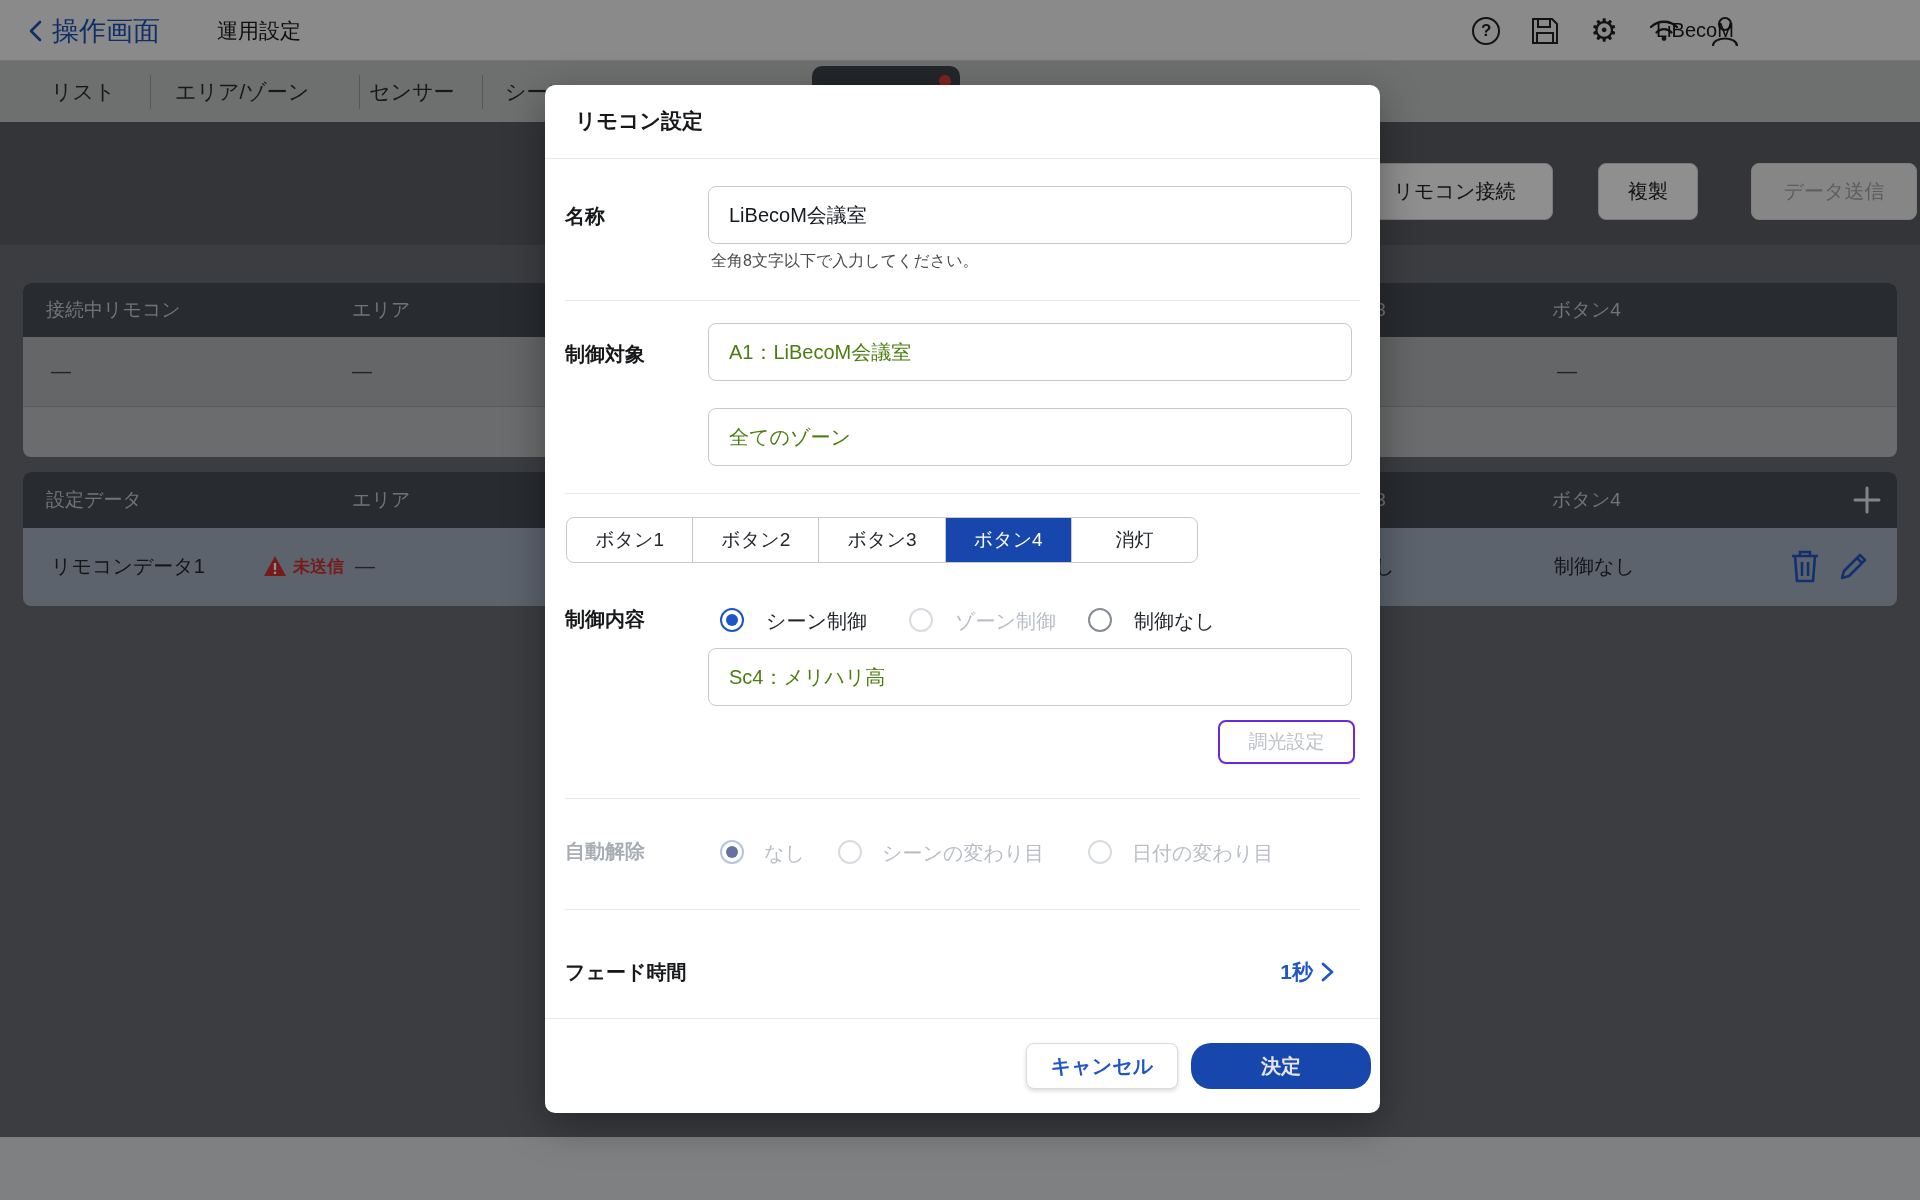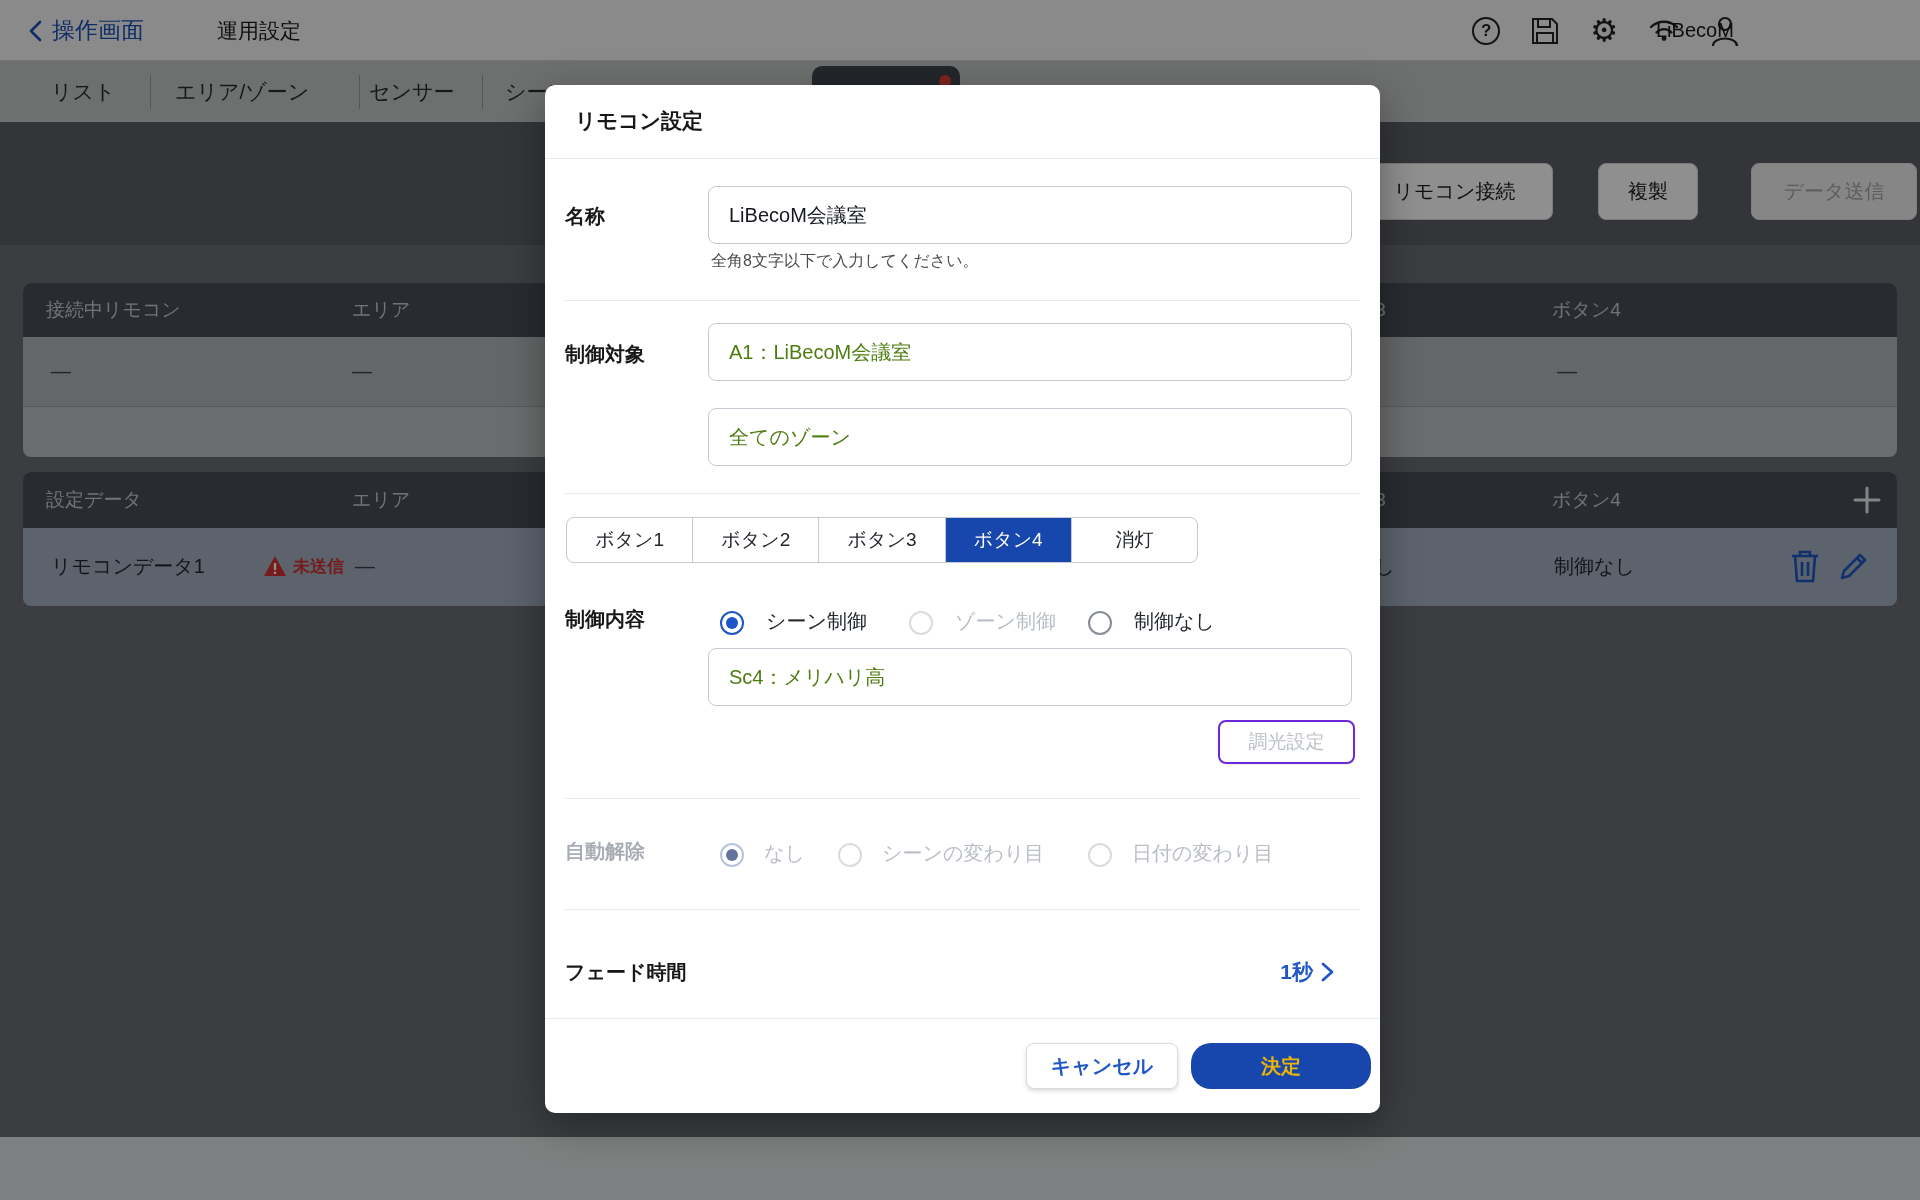--- a/index.html
+++ b/index.html
@@ -3,21 +3,21 @@
 <meta charset="utf-8">
 <style>
   * { margin:0; padding:0; box-sizing:border-box; }
   html,body { width:1920px; height:1200px; overflow:hidden; }
   body { position:relative; font-family:"Liberation Sans","DejaVu Sans",sans-serif; background:#696d72; }
   .abs { position:absolute; }
 
   
   .page { position:absolute; inset:0; z-index:1; }
   .topbar { left:0; top:0; width:1920px; height:61px; background:#f7f7f7; border-bottom:1px solid #d8d8d8; }
-  .backlink { left:28px; top:0; height:61px; display:flex; align-items:center; gap:10px; color:#1b50b8; font-size:23px; }
+  .backlink { left:28px; top:0; height:61px; display:flex; align-items:center; gap:10px; color:#1b50b8; font-size:27px; }
   .pagetitle { left:217px; top:0; height:61px; display:flex; align-items:center; color:#17181a; font-size:21px; font-weight:500; }
   .topicons { right:180px; top:0; height:61px; display:flex; align-items:center; gap:30px; }
   .account { left:1656px; top:0; height:61px; display:flex; align-items:center; font-size:20px; color:#17181a; }
   .qicon { width:28px; height:28px; border:2.2px solid #222; border-radius:50%; display:flex; align-items:center; justify-content:center; font-size:17px; font-weight:bold; color:#222; }
   .qicon::after { content:"?"; }
   .gearglyph { font-size:31px; color:#222; line-height:1; font-family:"DejaVu Sans",sans-serif; }
 
   .tabsbar { left:0; top:61px; width:1920px; height:61px; background:#c4c6c7; box-shadow:0 2px 4px rgba(0,0,0,0.25); }
   .tab { top:61px; height:61px; display:flex; align-items:center; font-size:21px; color:#2a2c2e; }
   .tabdiv { top:75px; width:1px; height:34px; background:#97999b; }
@@ -57,32 +57,32 @@
   .segbtn.sel { background:#1746ad; color:#fff; }
 
   .radio { width:24px; height:24px; border-radius:50%; border:2px solid #878d96; background:#fff; position:relative; flex:none; }
   .radio.sel { border-color:#1d55c8; }
   .radio.sel::after { content:""; position:absolute; left:4px; top:4px; width:12px; height:12px; border-radius:50%; background:#1d55c8; }
   .radio.dis { border-color:#d8dbdf; }
   .radio.seldis { border-color:#b7c3de; }
   .radio.seldis::after { content:""; position:absolute; left:4px; top:4px; width:12px; height:12px; border-radius:50%; background:#64749e; }
   .rlabel { font-size:20px; color:#23272e; }
   .rlabel.dis { color:#b9bec6; }
-  .rrow { display:flex; align-items:flex-end; position:absolute; }
+  .rrow { display:flex; align-items:flex-start; position:absolute; }
 
   .dimbtn { left:673px; top:635px; width:137px; height:44px; border:2px solid #6d28d9; border-radius:8px; background:#fff;
             display:flex; align-items:center; justify-content:center; font-size:19px; color:#bcc1c8; box-shadow:0 1px 2px rgba(0,0,0,0.06); }
 
   .fadeval { top:871px; right:46px; height:32px; display:flex; align-items:center; gap:8px; font-size:21px; color:#2057c7; font-weight:bold; }
 
   .cancelbtn { left:481px; top:958px; width:152px; height:46px; background:#fff; border:1px solid #d8dce2; border-radius:8px;
                display:flex; align-items:center; justify-content:center; font-size:20px; font-weight:bold; color:#2057c7;
                box-shadow:0 2px 4px rgba(0,0,0,0.15); }
   .okbtn { left:646px; top:958px; width:180px; height:46px; background:#1746ad; border-radius:20px;
-           display:flex; align-items:center; justify-content:center; font-size:20px; font-weight:bold; color:#eab308; }
+           display:flex; align-items:center; justify-content:center; font-size:20px; font-weight:bold; color:#e5e5e5; }
 
   svg { display:block; }
 </style>
 </head>
 <body>
 
 <div class="page">
 
   <div class="abs topbar"></div>
   <div class="abs backlink">

